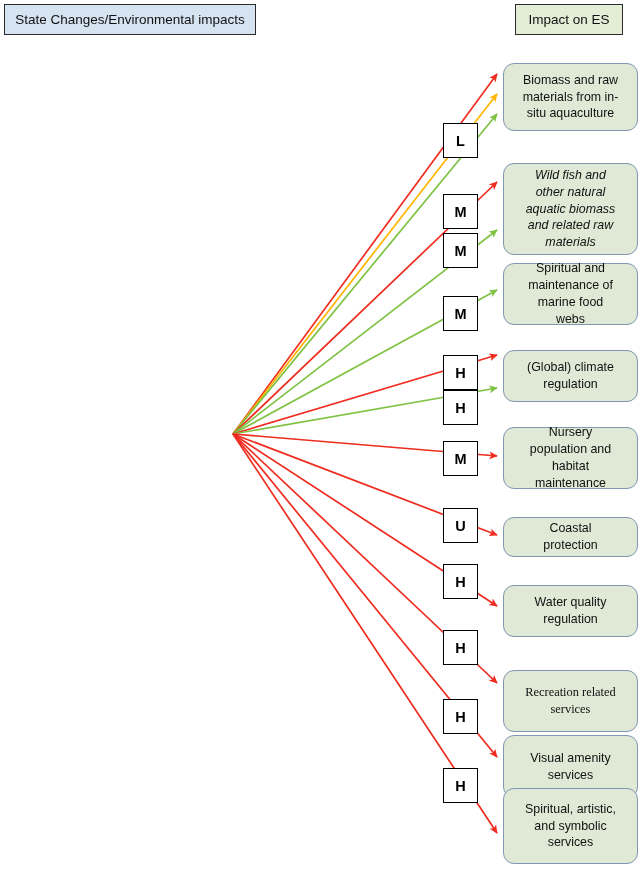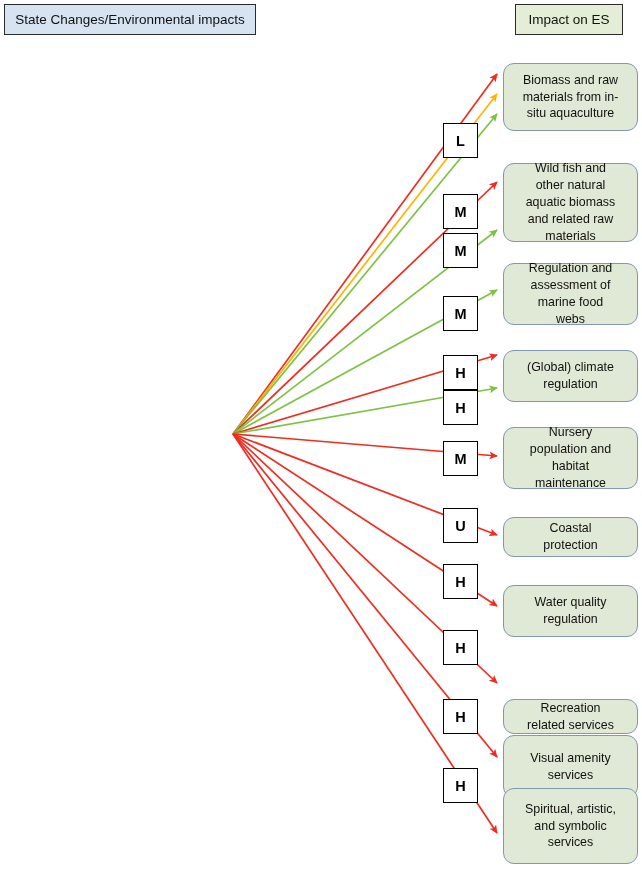--- a/index.html
+++ b/index.html
@@ -155,24 +155,24 @@
       <div class="mag-box" id="mag-7" style="left: 443px; top: 441px;">M</div>
       <div class="mag-box" id="mag-8" style="left: 443px; top: 508px;">U</div>
       <div class="mag-box" id="mag-9" style="left: 443px; top: 564px;">H</div>
       <div class="mag-box" id="mag-10" style="left: 443px; top: 630px;">H</div>
       <div class="mag-box" id="mag-11" style="left: 443px; top: 699px;">H</div>
       <div class="mag-box" id="mag-12" style="left: 443px; top: 768px;">H</div>
     </div>
 
   <div id="service-container">
       <div class="es-box" id="es-1" style="top: 63px; height: 68px;">Biomass and raw materials from in-situ aquaculture</div>
-      <div class="es-box" id="es-2" style="top: 163px; height: 79px;">Wild fish and other natural aquatic biomass and related raw materials</div>
-      <div class="es-box" id="es-3" style="top: 263px; height: 62px;">Regulation and assessment of marine food webs</div>
+      <div class="es-box" id="es-2" style="top: 163px; height: 92px; font-style: italic;">Wild fish and other natural aquatic biomass and related raw materials</div>
+      <div class="es-box" id="es-3" style="top: 263px; height: 62px;">Spiritual and maintenance of marine food webs</div>
       <div class="es-box" id="es-4" style="top: 350px; height: 52px;">(Global) climate regulation</div>
       <div class="es-box" id="es-5" style="top: 427px; height: 62px;">Nursery population and habitat maintenance</div>
       <div class="es-box" id="es-6" style="top: 517px; height: 40px;">Coastal protection</div>
       <div class="es-box" id="es-7" style="top: 585px; height: 52px;">Water quality regulation</div>
-      <div class="es-box" id="es-8" style="top: 699px; height: 35px;">Recreation related services</div>
+      <div class="es-box" id="es-8" style="top: 670px; height: 62px; font-family: Liberation Serif, serif;">Recreation related services</div>
       <div class="es-box" id="es-9" style="top: 735px; height: 63px;">Visual amenity services</div>
       <div class="es-box" id="es-10" style="top: 788px; height: 76px;">Spiritual, artistic, and symbolic services</div>
     </div>
 
 </div>
 
 </body></html>

